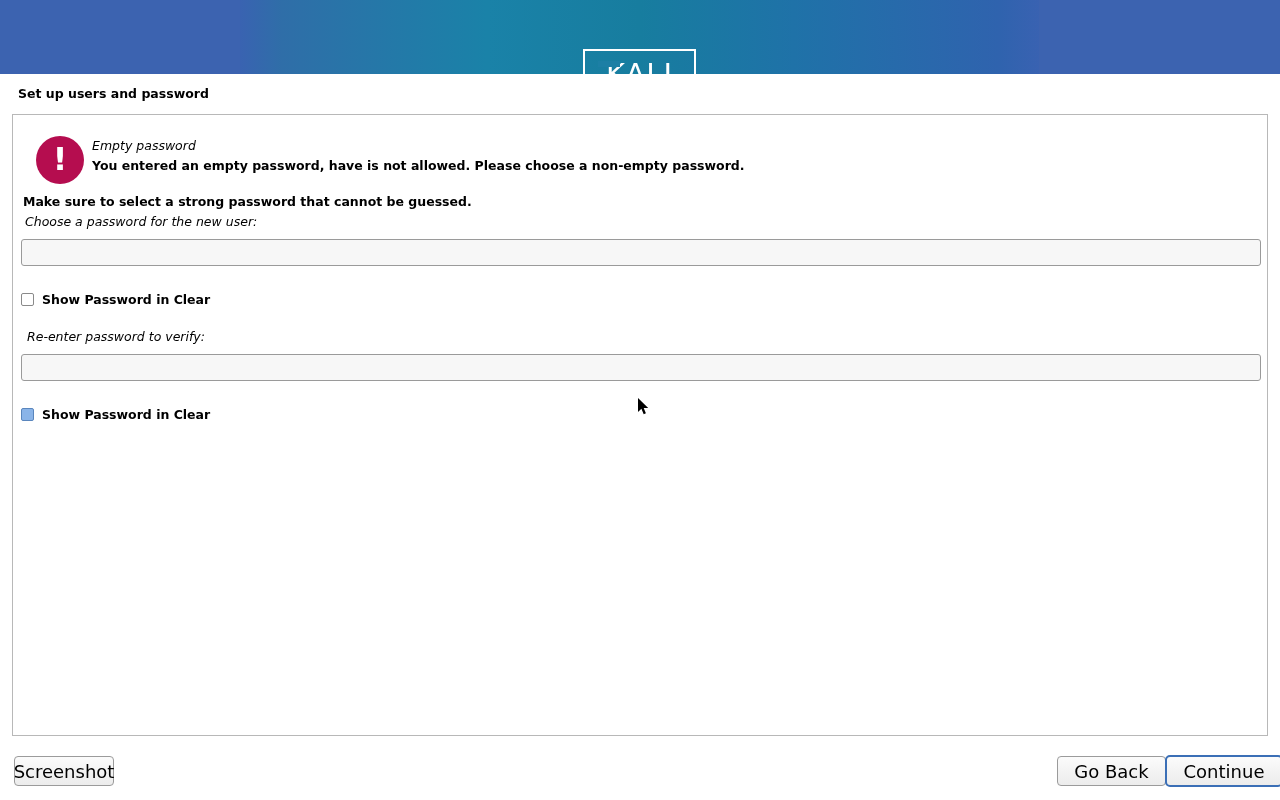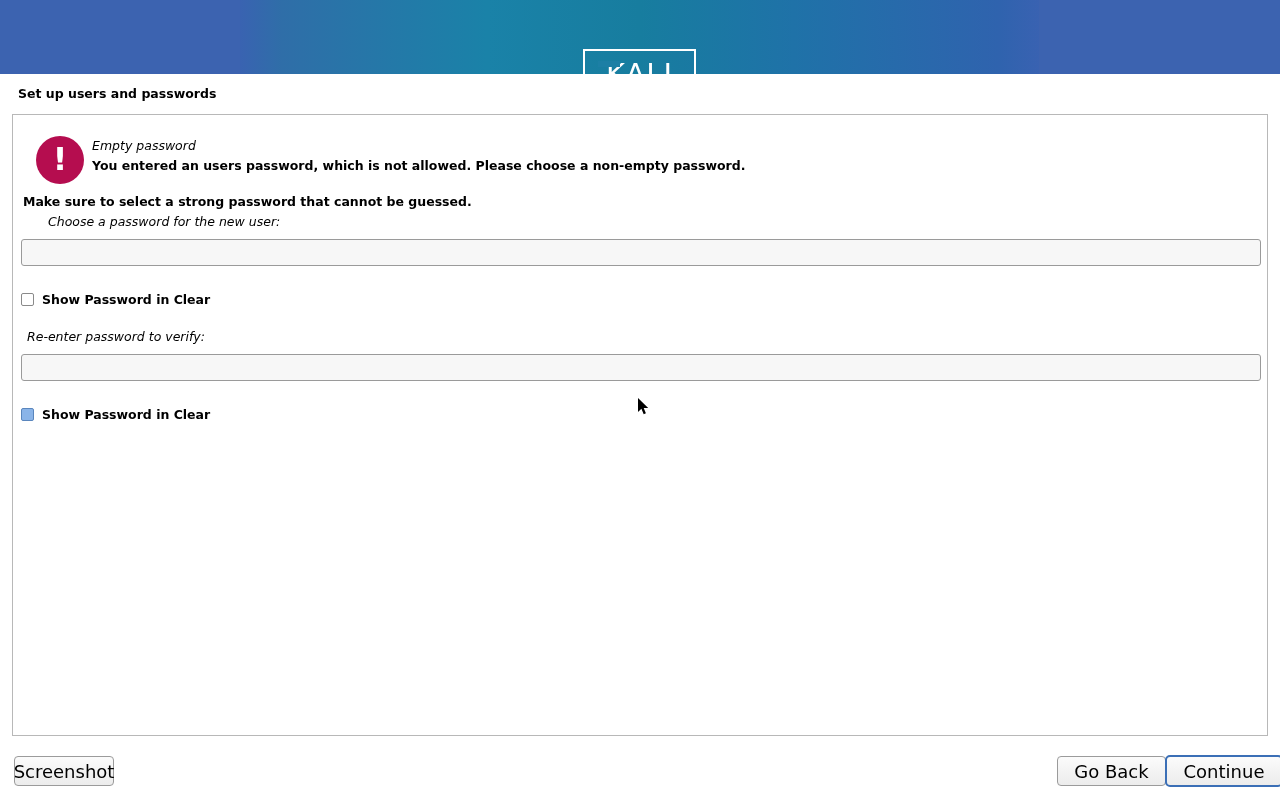--- a/index.html
+++ b/index.html
@@ -138,21 +138,21 @@
     color: #000;
   }
   .italic-label {
     position: absolute;
     font-size: 12.5px;
     font-style: italic;
     color: #000;
   }
 
   #label-strong-password { left: 10px; top: 79px; }
-  #label-choose-password { left: 12px; top: 99px; margin-left: 23px; }
+  #label-choose-password { left: 12px; top: 99px; }
 
   .pw-input {
     position: absolute;
     height: 27px;
     box-sizing: border-box;
     border: 1px solid #9a9a9a;
     border-radius: 3px;
     background: #f7f7f7;
     font-family: "DejaVu Sans", "Liberation Sans", sans-serif;
     font-size: 12.5px;
@@ -255,30 +255,30 @@
 
 <div id="banner">
   <div id="banner-side-left"></div>
   <div id="banner-side-right"></div>
   <div id="kali-logo">
     <span id="kali-logo-text">KALI</span>
   </div>
   <div id="kali-logo-notch"></div>
 </div>
 
-<div id="page-title">Set up users and passwords</div>
+<div id="page-title">Set up users and password</div>
 
 <div id="main-panel">
 
   <div id="error-block">
     <div id="error-icon">
       <span id="error-icon-glyph">!</span>
     </div>
     <div id="error-title">Empty password</div>
-    <div id="error-text">You entered an users password, which is not allowed. Please choose a non-empty password.</div>
+    <div id="error-text">You entered an empty password, have is not allowed. Please choose a non-empty password.</div>
   </div>
 
   <div class="strong-label" id="label-strong-password">Make sure to select a strong password that cannot be guessed.</div>
   <div class="italic-label" id="label-choose-password">Choose a password for the new user:</div>
   <input class="pw-input" id="password-input" type="password" placeholder="" style="">
 
   <div class="checkbox-row" id="show-password-row-1">
     <span class="cb"></span>
     <span class="cb-label">Show Password in Clear</span>
   </div>

